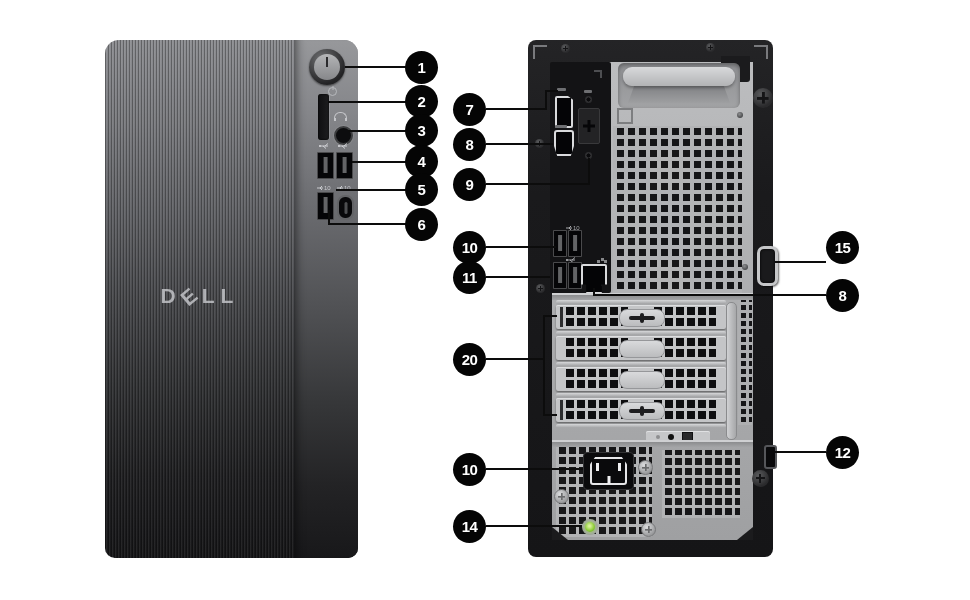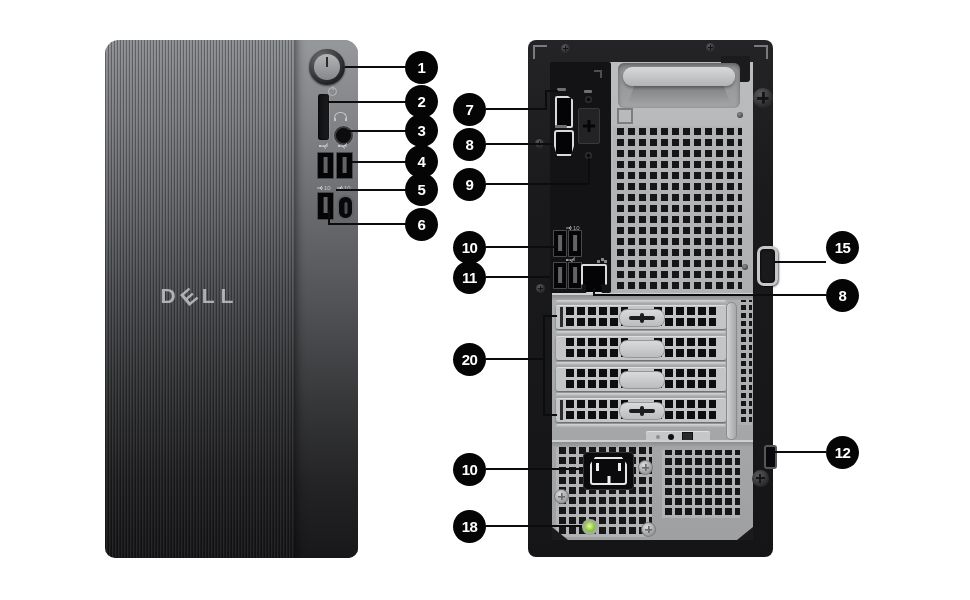--- a/index.html
+++ b/index.html
@@ -378,18 +378,18 @@
   <div class="co" style="left:405px;top:145px;">4</div>
   <div class="co" style="left:405px;top:173px;">5</div>
   <div class="co" style="left:405px;top:208px;">6</div>
   <div class="co" style="left:453px;top:93px;">7</div>
   <div class="co" style="left:453px;top:128px;">8</div>
   <div class="co" style="left:453px;top:168px;">9</div>
   <div class="co" style="left:453px;top:231px;">10</div>
   <div class="co" style="left:453px;top:261px;">11</div>
   <div class="co" style="left:453px;top:343px;">20</div>
   <div class="co" style="left:453px;top:453px;">10</div>
-  <div class="co" style="left:453px;top:510px;">18</div>
+  <div class="co" style="left:453px;top:510px;">14</div>
   <div class="co" style="left:826px;top:231px;">15</div>
   <div class="co" style="left:826px;top:279px;">8</div>
   <div class="co" style="left:826px;top:436px;">12</div>
 
 </div>
 
 </body></html>

